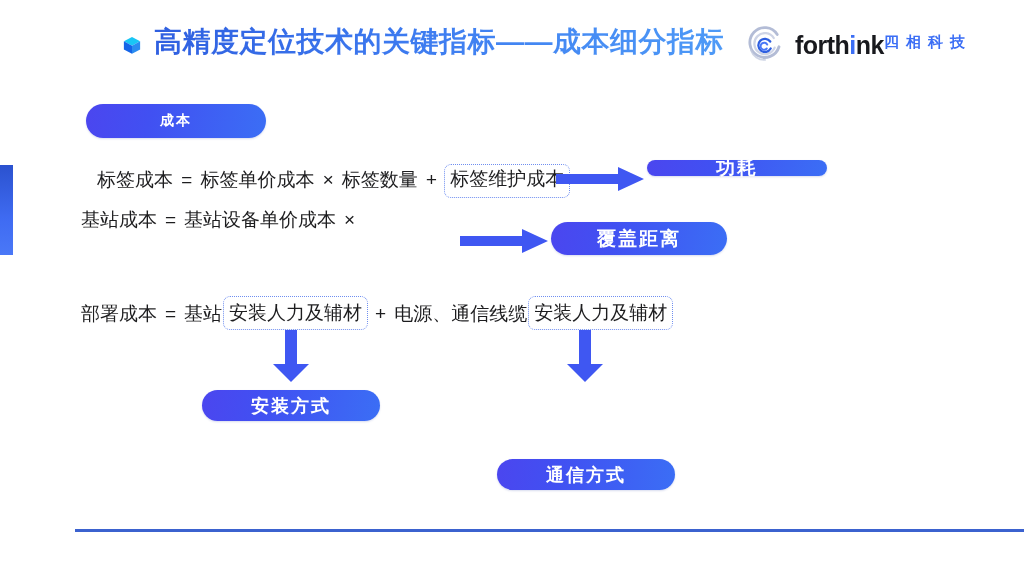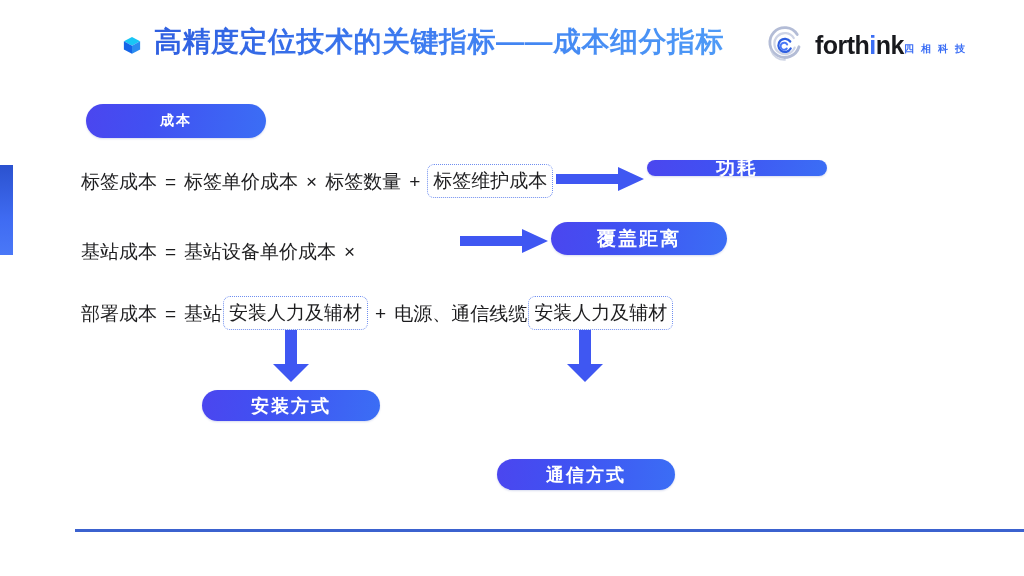--- a/index.html
+++ b/index.html
@@ -69,22 +69,22 @@
   }
   .logo-word {
     font-size: 25px;
     font-weight: bold;
     letter-spacing: -0.5px;
     color: #18191d;
     line-height: 1;
   }
   .logo-word .hl { color: #3b6ef5; }
   .logo-sub {
-    margin-top: 11px;
-    font-size: 10px;
+    margin-top: 1px;
+    font-size: 15px;
     color: #3b6ef5;
     letter-spacing: 7px;
     font-weight: bold;
     white-space: nowrap;
   }
 
   
   .left-bar {
     position: absolute;
     left: 0;
@@ -140,22 +140,22 @@
   .formula .op  { padding: 0 7px; }
   .boxed {
     display: inline-flex;
     align-items: center;
     justify-content: center;
     border: 1px dotted #6f8ef0;
     border-radius: 7px;
     padding: 6px 5px 7px 5px;
   }
 
-  .formula-1 { left: 80px; top: 164px; }
-  .formula-2 { left: 80px; top: 242px; }
+  .formula-1 { left: 96px; top: 164px; font-family: Liberation Mono, monospace; }
+  .formula-2 { left: 80px; top: 210px; }
   .formula-3 { left: 80px; top: 296px; }
 
   
   .arrow-right { position: absolute; }
   .arrow-down  { position: absolute; }
 
   .arr-r1 { left: 556px; top: 166px; }
   .arr-r2 { left: 460px; top: 228px; }
   .arr-d1 { left: 271px; top: 330px; }
   .arr-d2 { left: 565px; top: 330px; }

